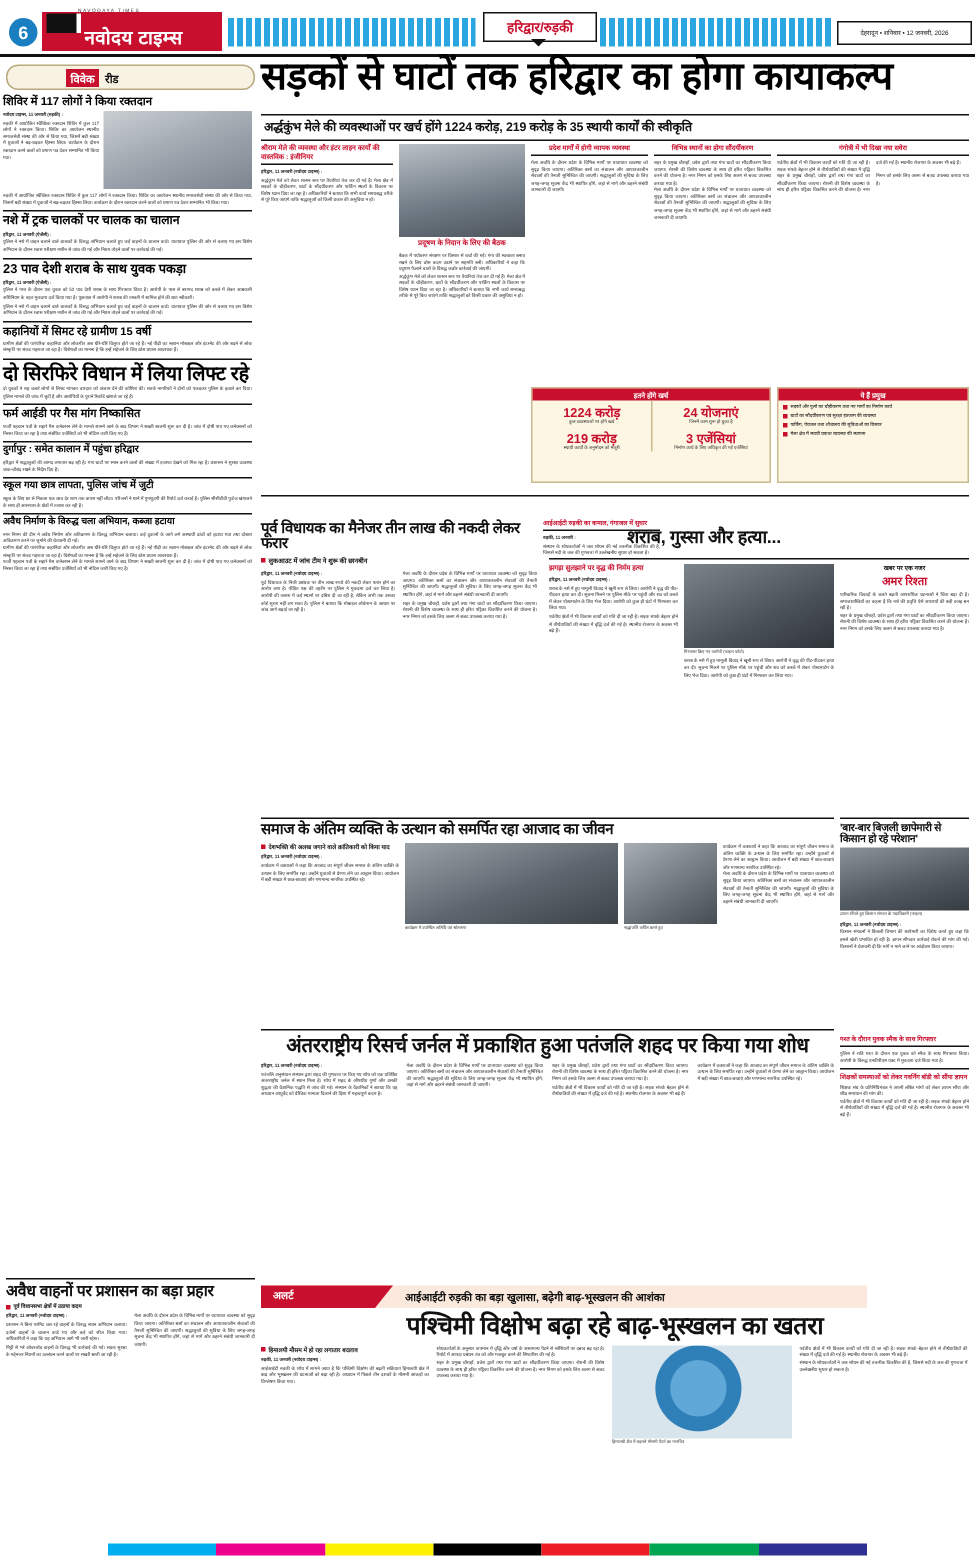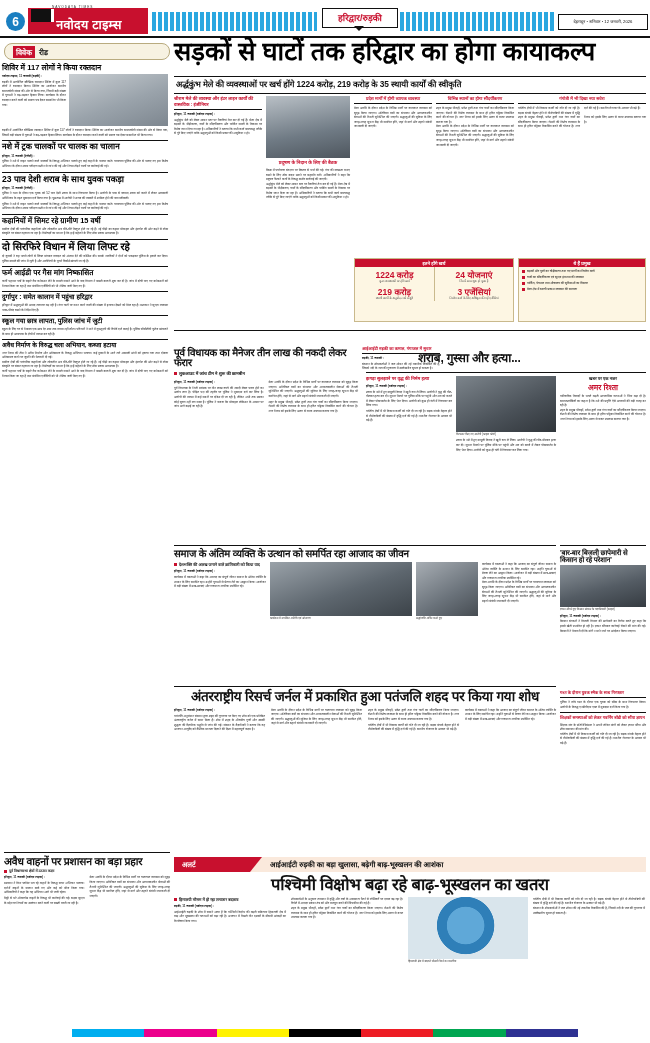--- a/index.html
+++ b/index.html
@@ -59,21 +59,21 @@
     white-space:nowrap;
   }
   .mast-underline{position:absolute;left:0;top:36px;width:650px;height:1.5px;background:#111;}
 
   
   .vivek{
     position:absolute;left:4px;top:43px;width:166px;height:17px;background:#f7f2e2;
     border:.8px solid #b9ab7f;border-radius:8px;
     display:flex;align-items:center;gap:4px;padding-left:8px;box-sizing:border-box;
   }
-  .vivek .k{background:#c8102e;color:#fff;font-size:7.5px;font-weight:bold;padding:1px 3px;}
+  .vivek .k{background:#c8102e;color:#fff;font-size:7.5px;font-weight:bold;padding:1px 3px;margin-left:31px;}
   .vivek .r{font-size:7.5px;font-weight:bold;color:#111;}
 
   
   .mainhl{
     position:absolute;left:174px;top:38px;width:472px;
     font-size:25.5px;font-weight:bold;color:#000;line-height:1.06;white-space:nowrap;
   }
   .subhl-wrap{
     position:absolute;left:174px;top:76px;width:472px;height:16px;
     border-top:1.2px solid #111;border-bottom:1.2px solid #111;
@@ -100,21 +100,21 @@
   .numpanel{
     position:absolute;background:#fdf6e3;border:.8px solid #c9b98c;box-sizing:border-box;
   }
   .numpanel .hdr{background:#c8102e;color:#fff;font-size:4.6px;font-weight:bold;
     text-align:center;padding:1.2px 0;}
   .bignum{color:#c8102e;font-weight:bold;text-align:center;}
   .numcap{font-size:3px;color:#333;text-align:center;line-height:1.3;}
 
   
   .alertstrip{
-    position:absolute;left:174px;top:857px;width:472px;height:15px;background:#fae9dc;
+    position:absolute;left:174px;top:857px;width:404px;height:15px;background:#fae9dc;
   }
   .alertstrip .tag{
     position:absolute;left:0;top:0;width:76px;height:15px;background:#c8102e;color:#fff;
     font-size:7px;font-weight:bold;line-height:15px;padding-left:8px;box-sizing:border-box;
   }
   .alertstrip .tag:after{
     content:"";position:absolute;left:76px;top:0;border-top:15px solid #c8102e;
     border-right:12px solid transparent;
   }
   .alertstrip .txt{
@@ -184,21 +184,21 @@
       <p><b>हरिद्वार, 11 जनवरी (ऐजेंसी) :</b></p>
       <p>पुलिस ने गश्त के दौरान एक युवक को 52 पाव देशी शराब के साथ गिरफ्तार किया है। आरोपी के पास से बरामद शराब को कब्जे में लेकर आबकारी अधिनियम के तहत मुकदमा दर्ज किया गया है। पूछताछ में आरोपी ने शराब की तस्करी में शामिल होने की बात स्वीकारी।</p>
       <p>पुलिस ने नशे में वाहन चलाने वाले चालकों के विरुद्ध अभियान चलाते हुए कई वाहनों के चालान काटे। यातायात पुलिस की ओर से चलाए गए इस विशेष अभियान के दौरान श्वास परीक्षण मशीन से जांच की गई और नियम तोड़ने वालों पर कार्रवाई की गई।</p>
     </div>
 
     <div class="rule" style="margin:3px 0 2px;"></div>
     <div class="subhead" style="font-size:7.4px;">कहानियों में सिमट रहे ग्रामीण 15 वर्षी</div>
     <div class="bodytext" style="margin-top:2px;">ग्रामीण क्षेत्रों की पारंपरिक कहानियां और लोकगीत अब धीरे-धीरे विलुप्त होते जा रहे हैं। नई पीढ़ी का रुझान मोबाइल और इंटरनेट की ओर बढ़ने से लोक संस्कृति पर संकट गहराता जा रहा है। विशेषज्ञों का मानना है कि इन्हें सहेजने के लिए ठोस प्रयास आवश्यक हैं।</div>
 
     <div class="rule" style="margin:3px 0 2px;"></div>
-    <div class="subhead" style="font-size:10px;">दो सिरफिरे विधान में लिया लिफ्ट रहे</div>
+    <div class="subhead" style="font-size:13px;font-family:Liberation Serif, serif;">दो सिरफिरे विधान में लिया लिफ्ट रहे</div>
     <div class="bodytext" style="margin-top:2px;">दो युवकों ने राह चलते लोगों से लिफ्ट मांगकर वारदात को अंजाम देने की कोशिश की। सतर्क नागरिकों ने दोनों को पकड़कर पुलिस के हवाले कर दिया। पुलिस मामले की जांच में जुटी है और आरोपियों के पुराने रिकॉर्ड खंगाले जा रहे हैं।</div>
 
     <div class="rule" style="margin:3px 0 2px;"></div>
     <div class="subhead" style="font-size:7.4px;">फर्म आईडी पर गैस मांग निष्कासित</div>
     <div class="bodytext" style="margin-top:2px;">फर्जी पहचान पत्रों के सहारे गैस कनेक्शन लेने के मामले सामने आने के बाद विभाग ने सख्ती बरतनी शुरू कर दी है। जांच में दोषी पाए गए कनेक्शनों को निरस्त किया जा रहा है तथा संबंधित एजेंसियों को भी नोटिस जारी किए गए हैं।</div>
 
     <div class="rule" style="margin:3px 0 2px;"></div>
     <div class="subhead" style="font-size:6.6px;">दुर्गापुर : समेत कालान में पहुंचा हरिद्वार</div>
     <div class="bodytext" style="margin-top:2px;">हरिद्वार में श्रद्धालुओं की आमद लगातार बढ़ रही है। गंगा घाटों पर स्नान करने वालों की संख्या में इजाफा देखने को मिल रहा है। प्रशासन ने सुरक्षा व्यवस्था चाक-चौबंद रखने के निर्देश दिए हैं।</div>
 

